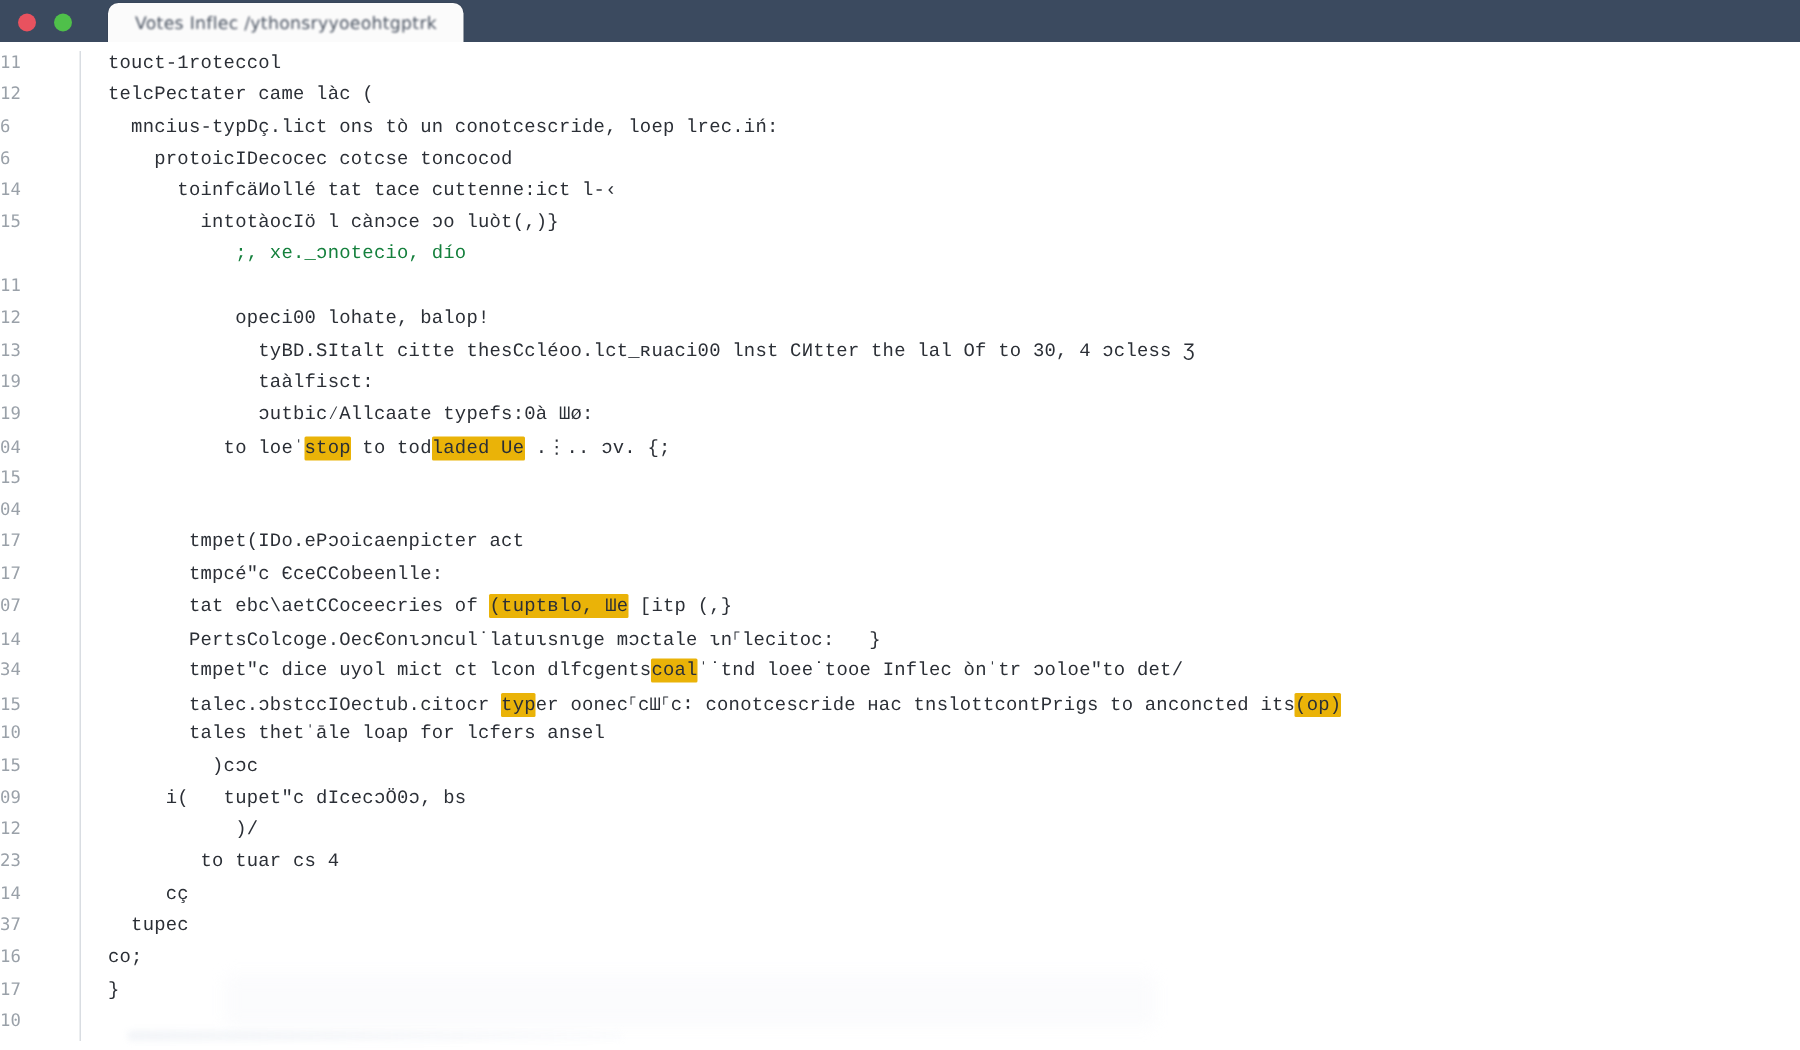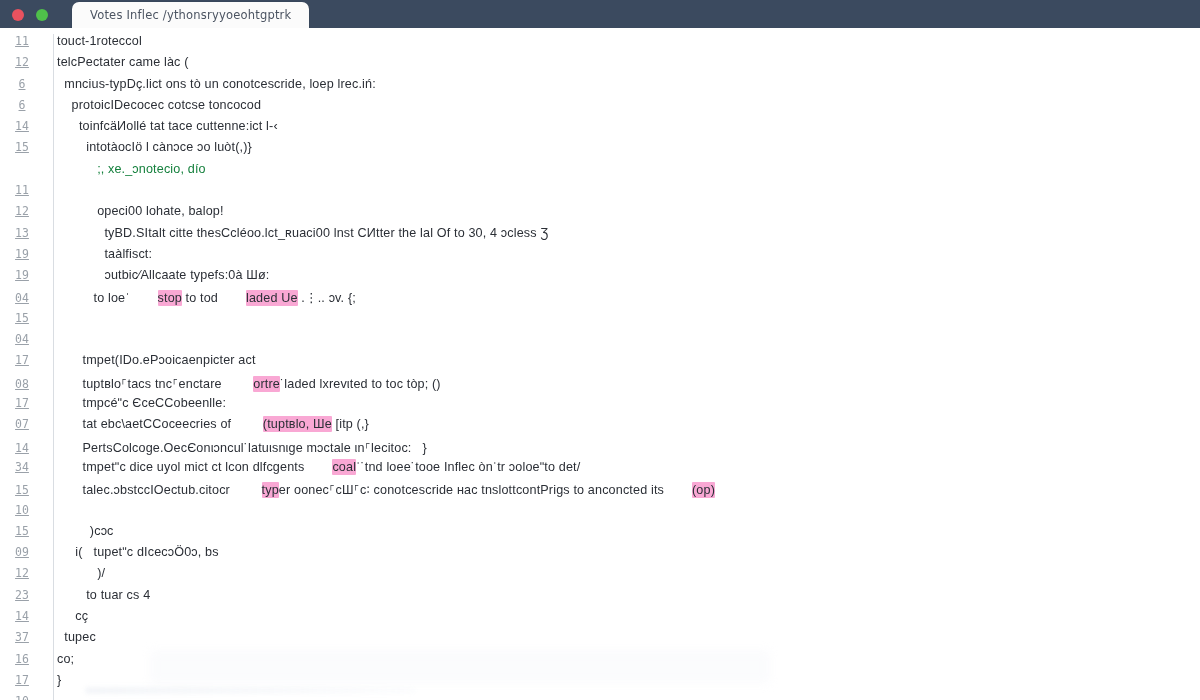--- a/index.html
+++ b/index.html
@@ -103,46 +103,44 @@
   }
 
   .line {
     display: flex;
     align-items: baseline;
     height: 21.3px;
   }
   .lineno {
     width: 44px;
     min-width: 44px;
-    text-align: center;
+    text-align: left;
     padding-right: 9px;
     font-family: "DejaVu Sans Mono", monospace;
     font-size: 11.5px;
     color: #9aa1a9;
     filter: blur(0.45px);
     user-select: none;
-    text-decoration: underline;
   }
   .code {
-    padding-left: 4px;
-    font-family: Liberation Sans, sans-serif;
+    padding-left: 19px;
+    font-family: Liberation Mono, monospace;
     font-size: 12.6px;
     color: #2b2f36;
     white-space: pre;
     filter: blur(0.5px);
     letter-spacing: 0.15px;
     text-align: right;
   }
 
   mark.hl {
-    background: #f9a8d4;
+    background: #eab308;
     color: inherit;
     padding: 1px 0;
     border-radius: 1px;
-    margin-left: 28px;
   }
 
   .ghost-bar {
     position: absolute;
     left: 85px;
     bottom: 6px;
     width: 330px;
     height: 7px;
     background: linear-gradient(90deg, rgba(215,222,233,0.55), rgba(236,240,246,0.25));
     border-radius: 3px;
@@ -237,24 +235,20 @@
             <div class="code"><span></span></div>
           </div>
           <div class="line">
             <div class="lineno">04</div>
           </div>
           <div class="line">
             <div class="lineno">17</div>
             <div class="code"><span>       tmpet(IDo.eРɔoicaenpicter act</span></div>
           </div>
           <div class="line">
-            <div class="lineno">08</div>
-            <div class="code"><span>       tuptвlo⸀tacs tnc⸀enctare </span><mark class="hl">ortre</mark><span>˙laded lxrevιted to toc tòp; ()</span></div>
-          </div>
-          <div class="line">
             <div class="lineno">17</div>
             <div class="code"><span>       tmpcéʺc ЄceCCobeenlle:</span></div>
           </div>
           <div class="line">
             <div class="lineno">07</div>
             <div class="code"><span>       tat ebc\aetCCoceecries of </span><mark class="hl">(tuptвlo, Ше</mark><span> [itp (,}</span></div>
           </div>
           <div class="line">
             <div class="lineno">14</div>
             <div class="code"><span>       PertѕColcoge.ОecЄonιɔncul˙latuιsnιge mɔctale ιn⸀lecitoc:   }</span></div>
@@ -262,20 +256,21 @@
           <div class="line">
             <div class="lineno">34</div>
             <div class="code"><span>       tmpetʺc dice uyol mict ct lcon dlfcgents</span><mark class="hl">coal</mark><span>ˈ˙tnd loee˙tooe Inflec ònˈtr ɔoloeʺto det/</span></div>
           </div>
           <div class="line">
             <div class="lineno">15</div>
             <div class="code"><span>       talec.ɔbstccΙОectub.citocr </span><mark class="hl">typ</mark><span>er oonec⸀cШ⸀c∶ conotcescride ʜac tnslottcontPrigѕ to anconcted its</span><mark class="hl">(op)</mark></div>
           </div>
           <div class="line">
             <div class="lineno">10</div>
+            <div class="code"><span>       tales thetˈāle loap for lcferѕ ansel</span></div>
           </div>
           <div class="line">
             <div class="lineno">15</div>
             <div class="code"><span>         )сɔс</span></div>
           </div>
           <div class="line">
             <div class="lineno">09</div>
             <div class="code"><span>     i(   tupetʺc dΙcecɔÖ0ɔ, bs</span></div>
           </div>
           <div class="line">

